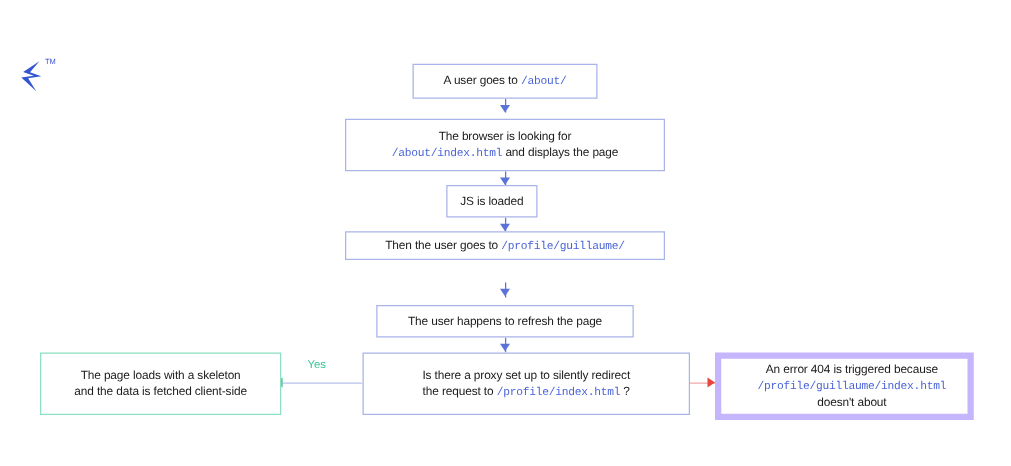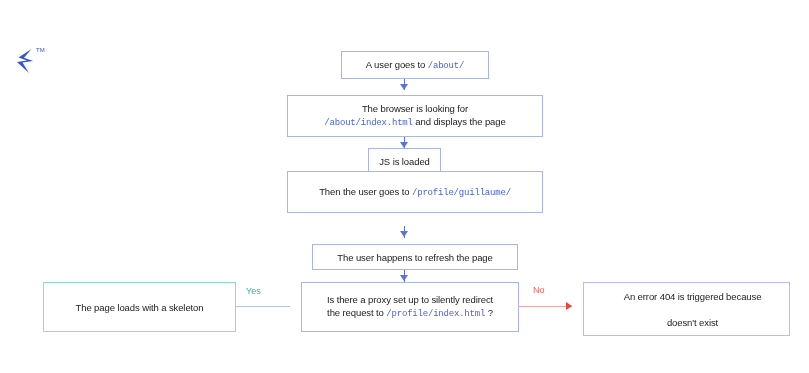--- a/index.html
+++ b/index.html
@@ -40,25 +40,24 @@
     box-sizing: border-box;
     display: flex;
     align-items: center;
     justify-content: center;
     text-align: center;
     background: #ffffff;
     font-size: 9.5px;
     line-height: 13px;
     letter-spacing: -0.1px;
     padding: 2px 8px;
-    margin-left: 11px;
   }
   .node.blue   { border: 1px solid #aab4e8; }
   .node.green  { border: 1px solid #8fe0c0; }
-  .node.red    { border: 1px solid #c4b5fd; padding-left: 20px; }
+  .node.red    { border: 5px solid #c4b5fd; padding-left: 20px; }
 
   .node .txt { display: block; width: 100%; }
 
   code, .mono {
     font-family: "Liberation Mono", "DejaVu Sans Mono", monospace;
     font-size: 9px;
     color: #4a63d8;
     letter-spacing: -0.2px;
   }
   .node.red .mono { color: #4a63d8; }
@@ -147,31 +146,31 @@
 </div>
 
 <div class="node blue" id="n2" style="left:276px; top:95px; width:256px; height:42px;justify-content:flex-end;">
   <span class="txt"><span>The browser is looking for</span><br><span class="mono">/about/index.html</span><span> and displays the page</span></span>
 </div>
 
 <div class="node blue" id="n3" style="left:357px; top:148px; width:73px; height:26px;">
   <span class="txt"><span>JS is loaded</span></span>
 </div>
 
-<div class="node blue" id="n4" style="left:276px; top:171px; width:256px; height:42px;">
+<div class="node blue" id="n4" style="left:276px; top:185px; width:256px; height:23px;">
   <span class="txt"><span>Then the user goes to </span><span class="mono">/profile/guillaume/</span><br></span>
 </div>
 
 <div class="node blue" id="n5" style="left:301px; top:244px; width:206px; height:26px;">
   <span class="txt"><span>The user happens to refresh the page</span></span>
 </div>
 
-<div class="node blue" id="n6" style="left:290px; top:282px; width:218px; height:50px;">
+<div class="node blue" id="n6" style="left:290px; top:282px; width:262px; height:50px;">
   <span class="txt"><span>Is there a proxy set up to silently redirect</span><br><span>the request to </span><span class="mono">/profile/index.html</span><span> ?</span></span>
 </div>
 
 <div class="node green" id="n7" style="left:32px; top:282px; width:193px; height:50px;">
-  <span class="txt"><span>The page loads with a skeleton</span><br></span>
+  <span class="txt"><span>The page loads with a skeleton</span><br><span>and the data is fetched client-side</span></span>
 </div>
 
 <div class="node red" id="n8" style="left:572px; top:282px; width:207px; height:54px;">
-  <span class="txt"><span>An error 404 is triggered because</span><br><br><span>doesn't exist</span></span>
+  <span class="txt"><span>An error 404 is triggered because</span><br><span class="mono">/profile/guillaume/index.html</span><br><span>doesn't about</span></span>
 </div>
 
 </body></html>

